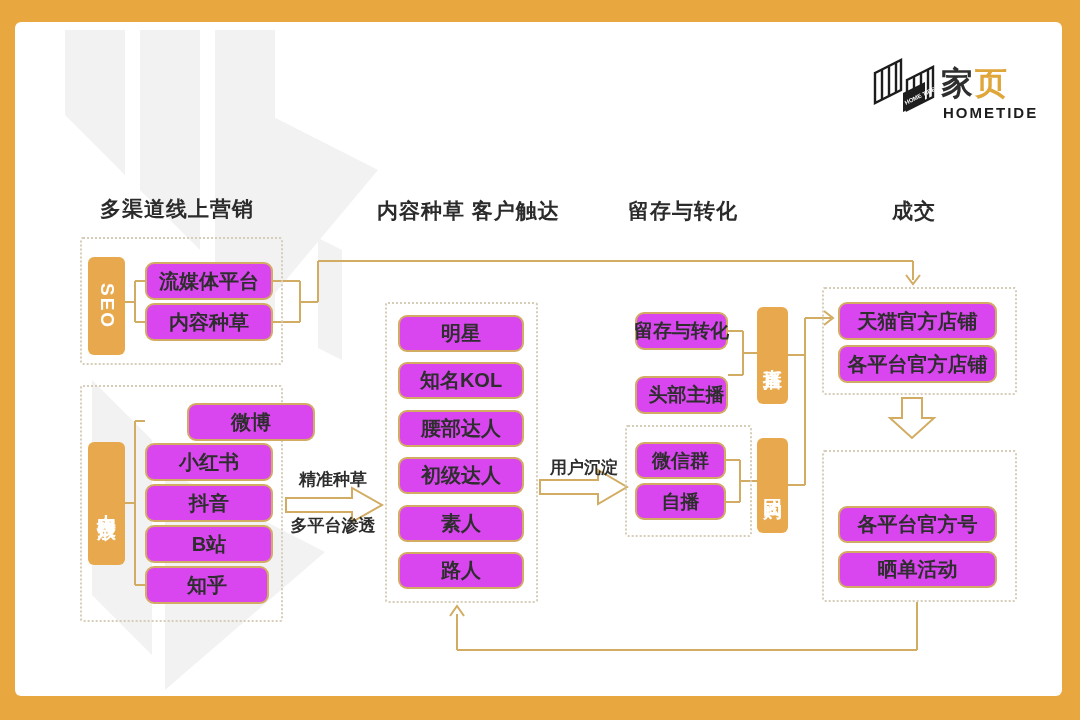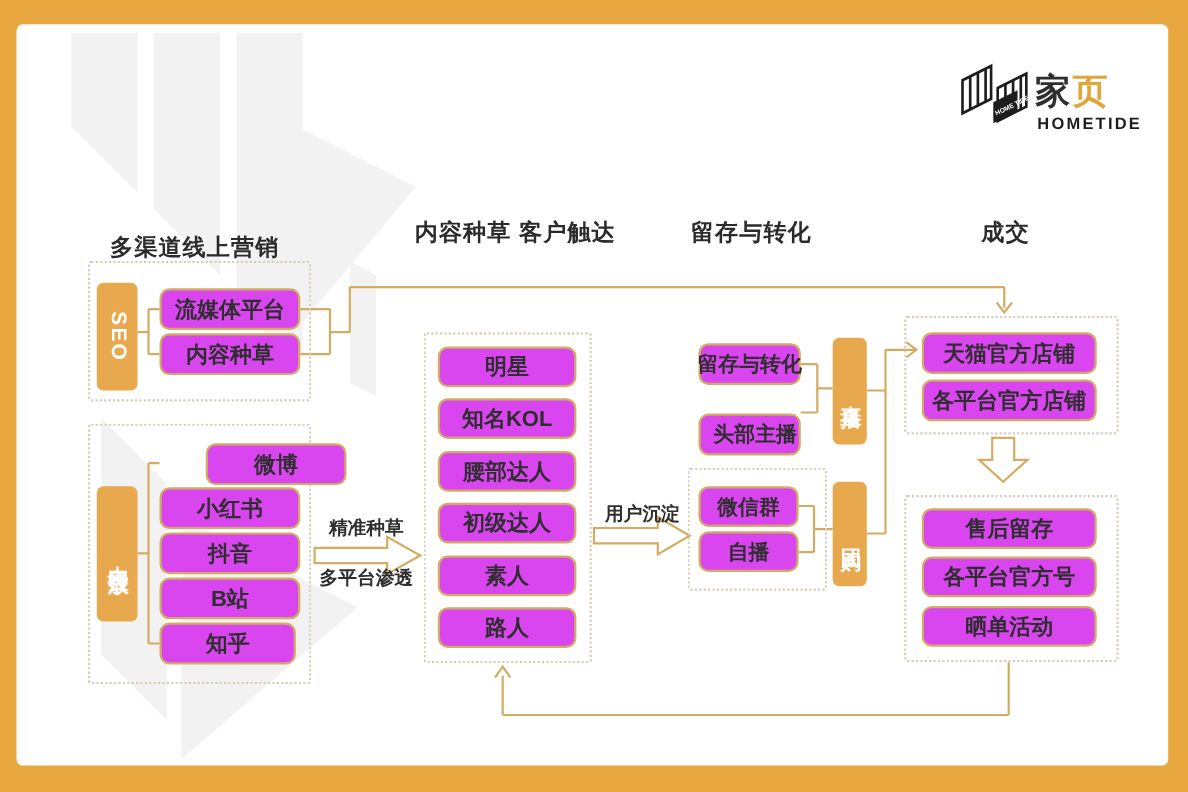--- a/index.html
+++ b/index.html
@@ -88,21 +88,21 @@
       <line x1="41" y1="20" x2="41" y2="50"></line>
       <line x1="48" y1="16.5" x2="48" y2="46.5"></line>
       <line x1="55" y1="13" x2="55" y2="43"></line>
     </g>
     <polygon points="30,36 52,25 52,44 30,55" fill="#1d1d1d" stroke="none"></polygon>
     <text x="33" y="48" font-size="6" font-weight="bold" fill="#ffffff" transform="rotate(-26 33 48)">HOME TIDE</text>
   </svg>
   <div class="logo-cn" style="left:941px;top:62px;"><span>家</span><span class="accent">页</span></div>
   <div class="logo-en" style="left:943px;top:104px;">HOMETIDE</div>
 
-  <div class="hdr" style="left:100px;top:211px;font-family:Liberation Mono, monospace;">多渠道线上营销</div>
+  <div class="hdr" style="left:100px;top:195px;font-family:Liberation Mono, monospace;">多渠道线上营销</div>
   <div class="hdr" style="left:377px;top:197px;">内容种草 客户触达</div>
   <div class="hdr" style="left:628px;top:197px;">留存与转化</div>
   <div class="hdr" style="left:892px;top:197px;">成交</div>
 
   <div class="dotgroup" style="left:80px;top:237px;width:203px;height:128px;"></div>
   <div class="dotgroup" style="left:80px;top:385px;width:203px;height:237px;"></div>
   <div class="dotgroup" style="left:385px;top:302px;width:153px;height:301px;"></div>
   <div class="dotgroup" style="left:625px;top:425px;width:127px;height:112px;"></div>
   <div class="dotgroup" style="left:822px;top:287px;width:195px;height:108px;"></div>
   <div class="dotgroup" style="left:822px;top:450px;width:195px;height:152px;"></div>
@@ -130,20 +130,19 @@
 
   <div class="node" style="left:635px;top:312px;width:93px;height:38px;font-size:19px;">留存与转化</div>
   <div class="node" style="left:635px;top:376px;width:93px;height:38px;font-size:19px;padding-left:10px;">头部主播</div>
 
   <div class="node" style="left:635px;top:442px;width:91px;height:37px;font-size:19px;">微信群</div>
   <div class="node" style="left:635px;top:483px;width:91px;height:37px;font-size:19px;">自播</div>
 
   <div class="node" style="left:838px;top:302px;width:159px;height:38px;">天猫官方店铺</div>
   <div class="node" style="left:838px;top:345px;width:159px;height:38px;">各平台官方店铺</div>
 
-  <div class="node" style="left:838px;top:462px;width:159px;height:37px;">售后留存</div>
   <div class="node" style="left:838px;top:506px;width:159px;height:37px;">各平台官方号</div>
   <div class="node" style="left:838px;top:551px;width:159px;height:37px;">晒单活动</div>
 
   <div class="ann" style="left:283px;top:468px;width:100px;">精准种草</div>
   <div class="ann" style="left:280px;top:514px;width:106px;">多平台渗透</div>
   <div class="ann" style="left:540px;top:456px;width:88px;">用户沉淀</div>
 </div>
 
 </body></html>

